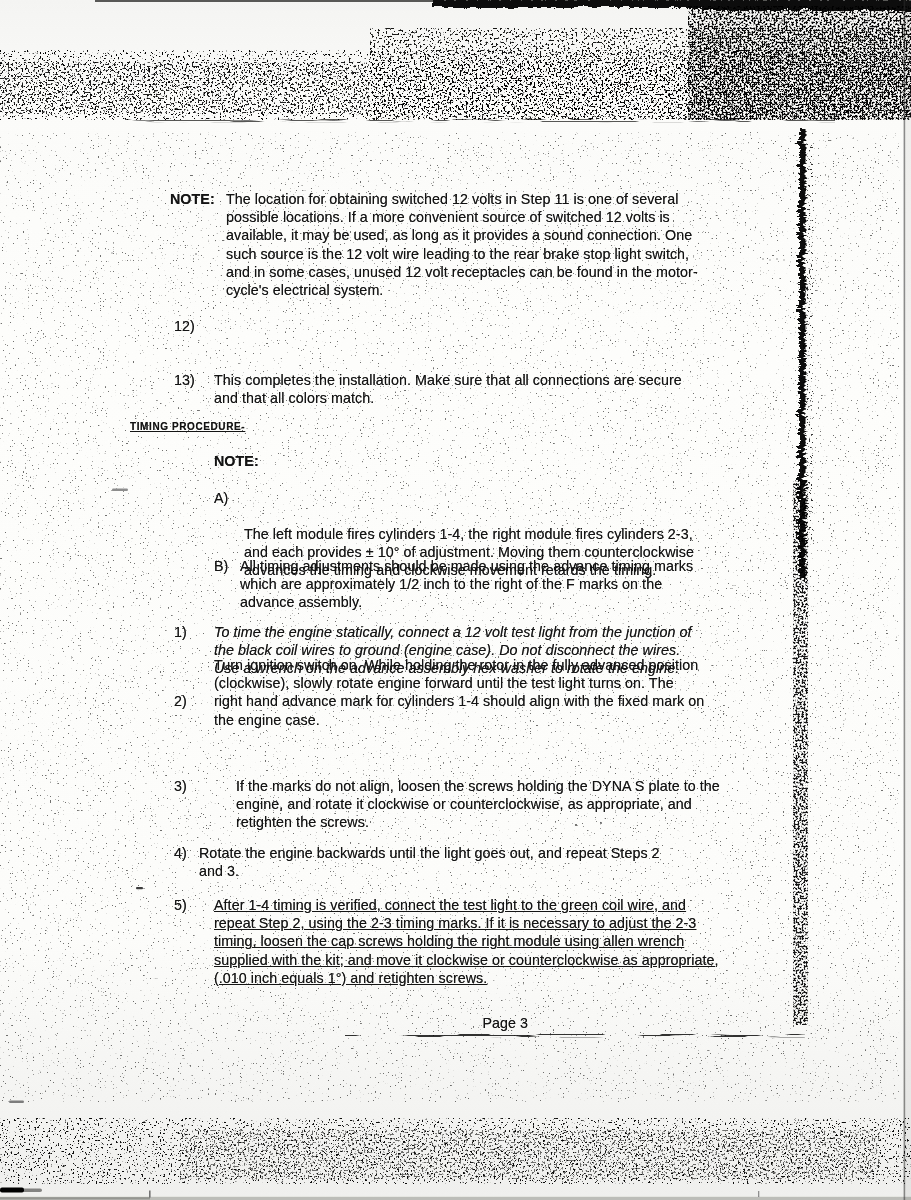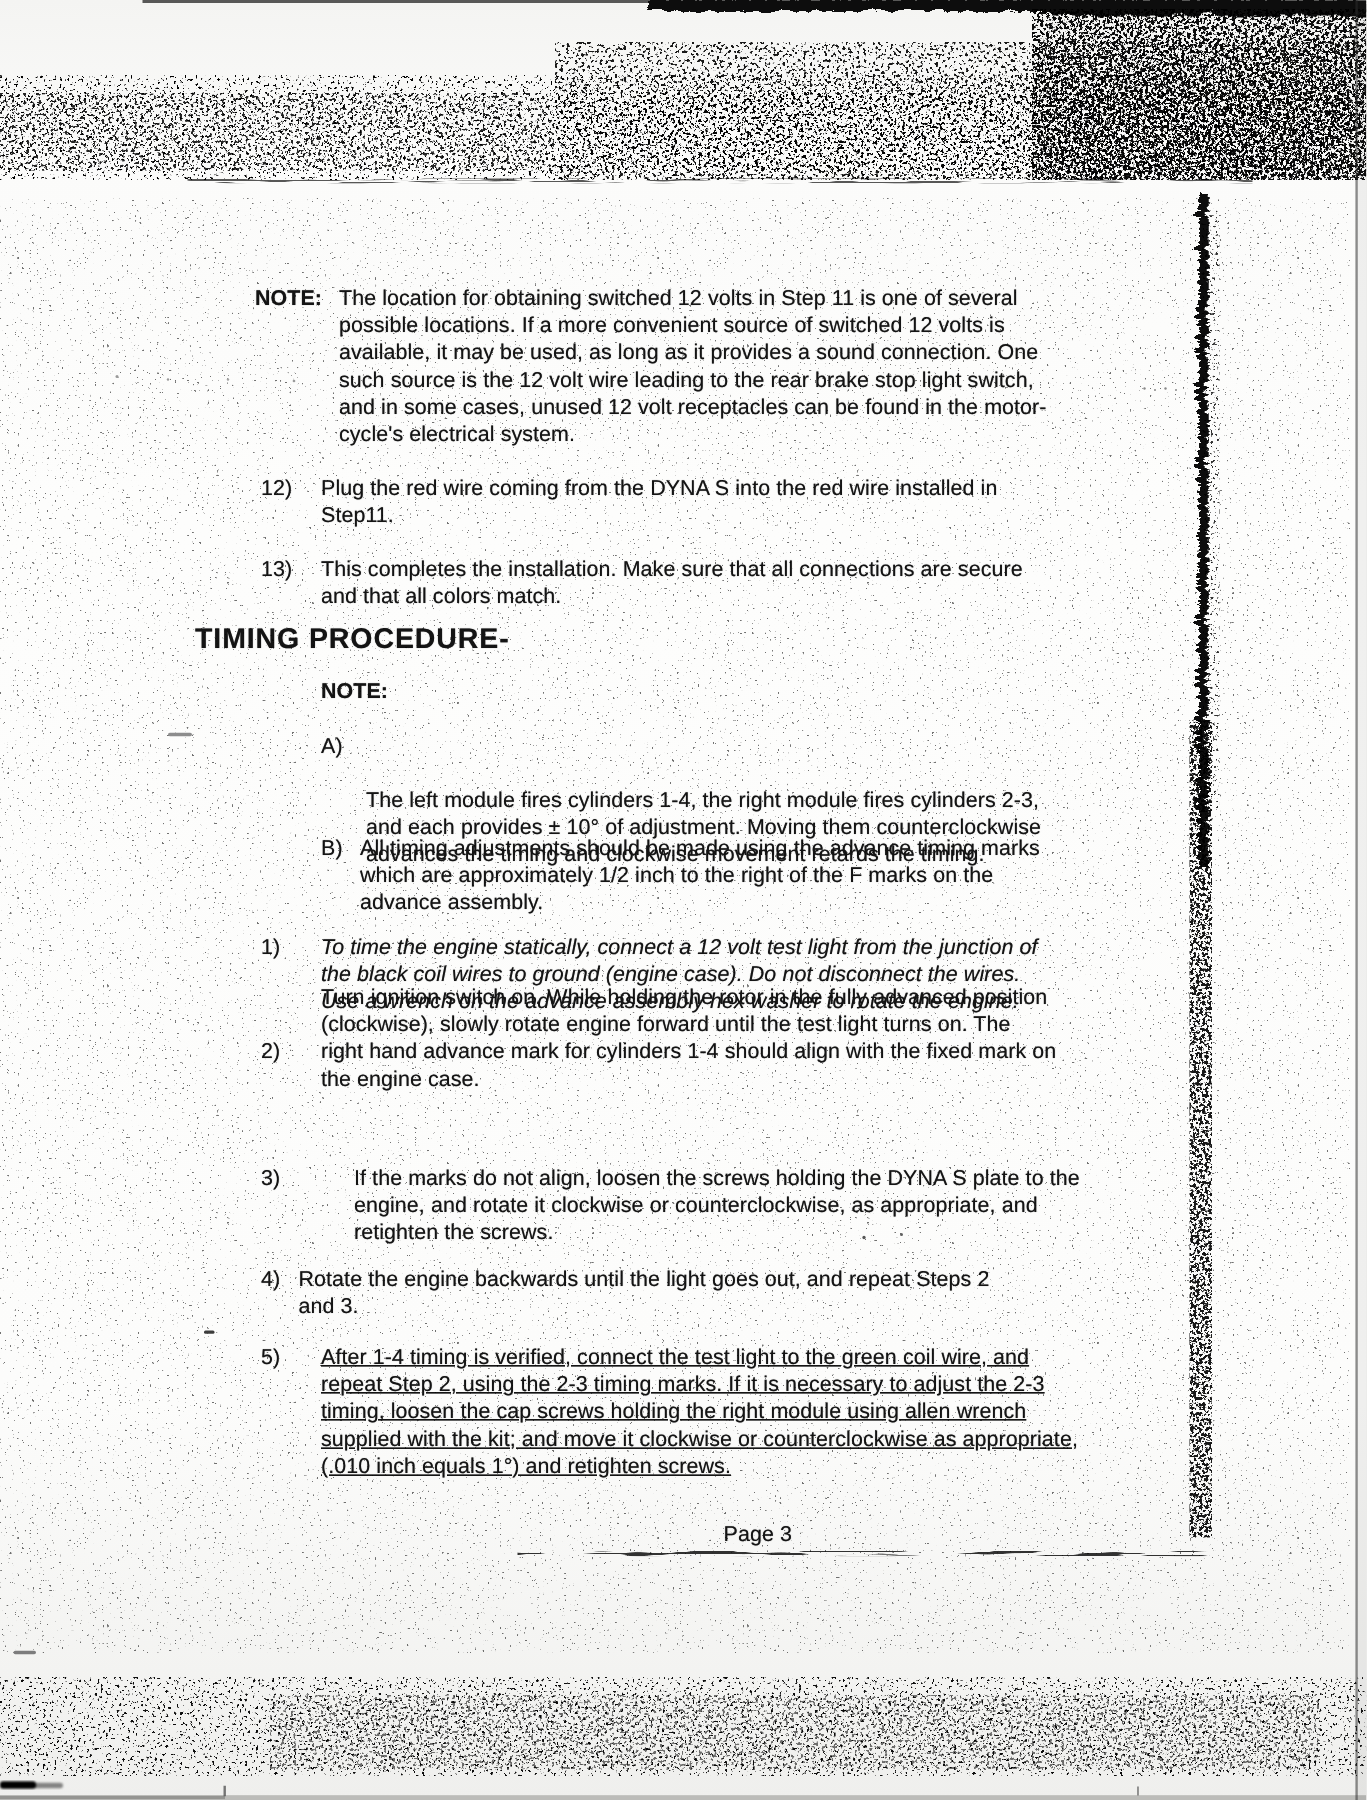--- a/index.html
+++ b/index.html
@@ -10,42 +10,40 @@
     background:linear-gradient(180deg,#f4f4f2 0%,#fbfbfa 9%,#fdfdfc 28%,#fcfcfb 78%,#f3f3f1 93%,#efefed 100%);
     color:#151515;
   }
   .page-text { position:absolute; inset:0; filter:blur(0.3px); }
   .blk {
     position:absolute; font-size:14.3px; line-height:18.2px;
     white-space:pre-line; letter-spacing:0.05px; color:#141414;
     text-shadow:0 0 0.55px rgba(12,12,12,0.62);
   }
   .bold { font-weight:700; }
-  .heading { font-size:19px; letter-spacing:0.6px; }
+  .heading { font-size:10px; letter-spacing:0.6px;text-decoration:underline; }
   .footer-blk { text-align:right; }
   svg.noise { position:absolute; inset:0; pointer-events:none; }
 </style>
 </head>
 <body>
 
 <div class="scan-root">
 
   <div class="page-text">
 
     <span class="blk bold" style="left:170px; top:190px;">NOTE:</span>
     <div class="blk" style="left:226px; top:190px; width:585px;">The location for obtaining switched 12 volts in Step 11 is one of several
 possible locations.  If a more convenient source of switched 12 volts is
 available, it may be used, as long as it provides a sound connection.  One
 such source is the 12 volt wire leading to the rear brake stop light switch,
 and in some cases, unused 12 volt receptacles can be found in the motor-
 cycle's electrical system.</div>
 
     <span class="blk" style="left:174px; top:317px;">12)</span>
-    <div class="blk" style="left:214px; top:317px; width:585px;">Plug the red wire coming from the DYNA S into the red wire installed in
-Step11.</div>
 
     <span class="blk" style="left:174px; top:371px;">13)</span>
     <div class="blk" style="left:214px; top:371px; width:585px;">This completes the installation.  Make sure that all connections are secure
 and that all colors match.</div>
 
     <div class="blk bold heading" style="left:130px; top:418px;">TIMING PROCEDURE-</div>
 
     <span class="blk bold" style="left:214px; top:452px;">NOTE:</span>
 
     <span class="blk" style="left:214px; top:489px;">A)</span>

